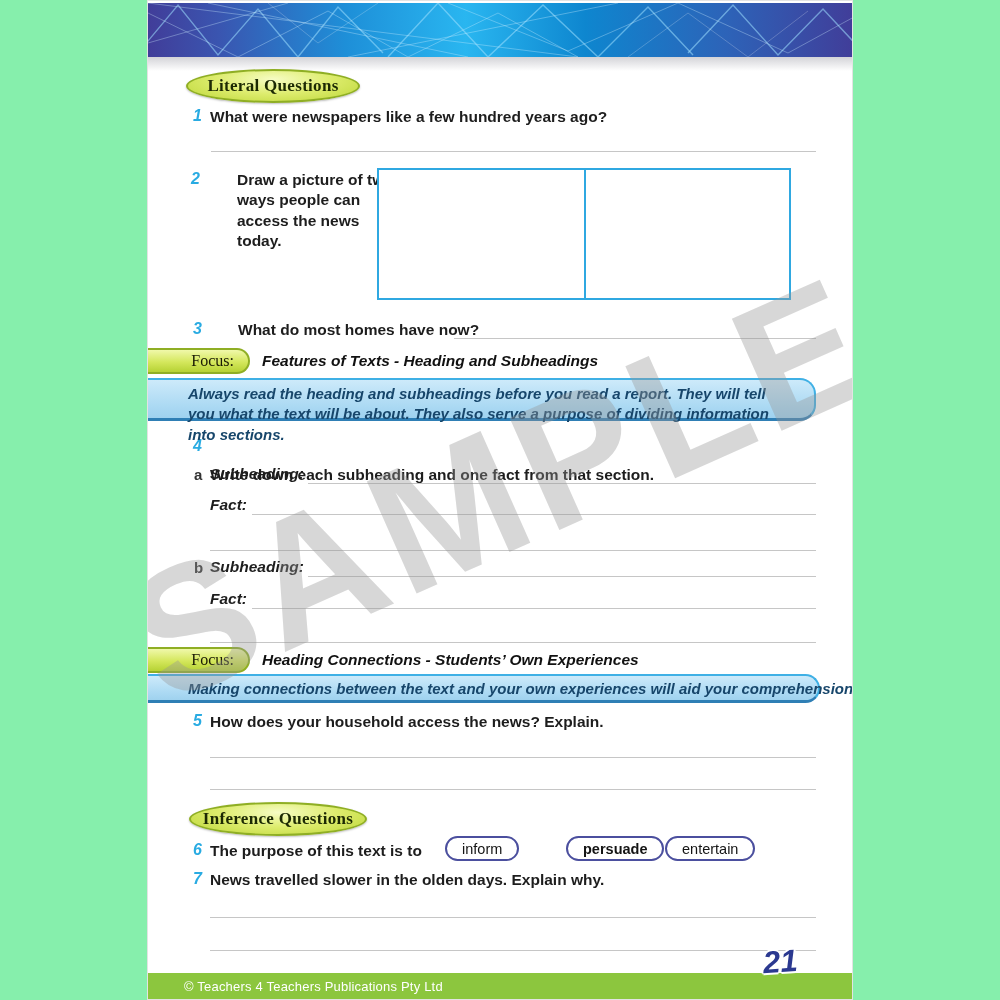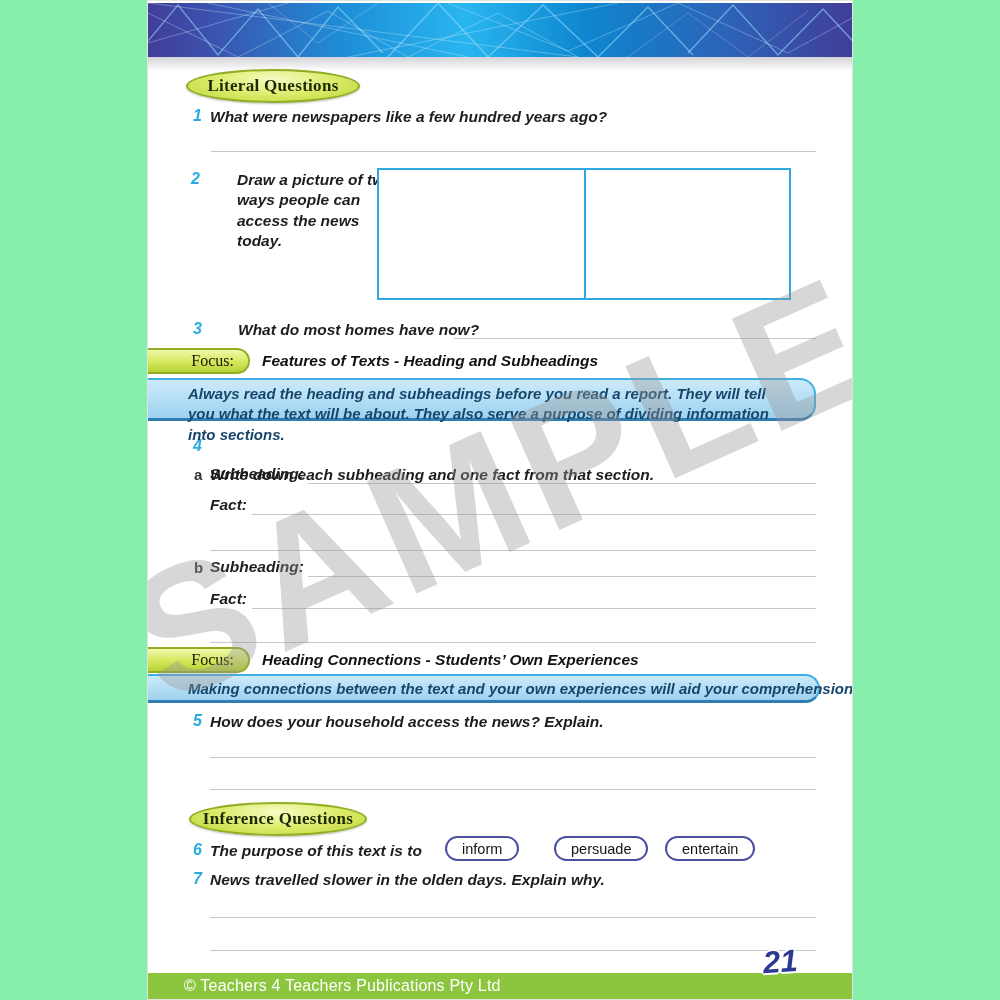--- a/index.html
+++ b/index.html
@@ -35,21 +35,21 @@
     letter-spacing:0.3px; white-space:nowrap;
   }
   .oval-literal   { left:38px;  top:68px;  width:174px; }
   .oval-inference { left:41px;  top:801px; width:178px; }
 
   
   .qnum {
     position:absolute; font-style:italic; font-weight:bold; font-size:16px; color:#29abe2;
   }
   .qtext {
-    position:absolute; font-style:italic; font-weight:bold; font-size:15.5px; color:#1d1d1d;
+    position:absolute; font-weight:bold; font-size:15.5px; color:#1d1d1d;
     line-height:1.32; white-space:nowrap;
   }
   .qtext.wrap { white-space:normal;margin-left:28px; }
   .alpha {
     position:absolute; font-size:15px; font-weight:bold; color:#333333;
   }
   .flabel {
     position:absolute; font-style:italic; font-weight:bold; font-size:15.5px; color:#1d1d1d;
   }
   .wline {
@@ -92,41 +92,41 @@
   .callout-2 .ctext { top:3px; white-space:nowrap; }
 
   
   .pill {
     position:absolute; top:835px; height:25px; padding:0 15px;
     border:2px solid #4b4f9e; border-radius:13px; background:#ffffff;
     display:inline-flex; align-items:center; justify-content:center;
     font-size:14.5px; color:#141414; z-index:4;
   }
   .pill-inform    { left:297px; }
-  .pill-persuade  { left:406px; }
+  .pill-persuade  { left:418px;font-weight:bold; }
   .pill-entertain { left:517px;justify-content:flex-end; }
 
   
   .watermark {
     position:absolute; left:0; top:322px; width:706px; height:330px;
     display:flex; align-items:center; justify-content:center;
     z-index:30; pointer-events:none;
   }
   .watermark span {
     font-weight:bold; font-size:178px; letter-spacing:8px; white-space:nowrap;
     color:rgba(150,150,150,0.38); transform:rotate(-24deg);
   }
 
   
   .footer-bar {
     position:absolute; left:0; top:972px; width:706px; height:26px;
     background:#8cc63e; z-index:5; display:flex; align-items:center;
   }
   .footer-bar .copyright {
-    margin-left:36px; color:#ffffff; font-size:16px; letter-spacing:0.2px;
+    margin-left:36px; color:#ffffff; font-size:13px; letter-spacing:0.2px;
   }
   .page-number {
     position:absolute; left:615px; top:943px; z-index:6;
     font-style:italic; font-weight:bold; font-size:31px; color:#2b3990;
     transform:rotate(-4deg);
     text-shadow:-2px 0 #ffffff, 2px 0 #ffffff, 0 -2px #ffffff, 0 2px #ffffff,
                 -1px -1px #ffffff, 1px 1px #ffffff, -1px 1px #ffffff, 1px -1px #ffffff;
   }
 </style>
 </head>

